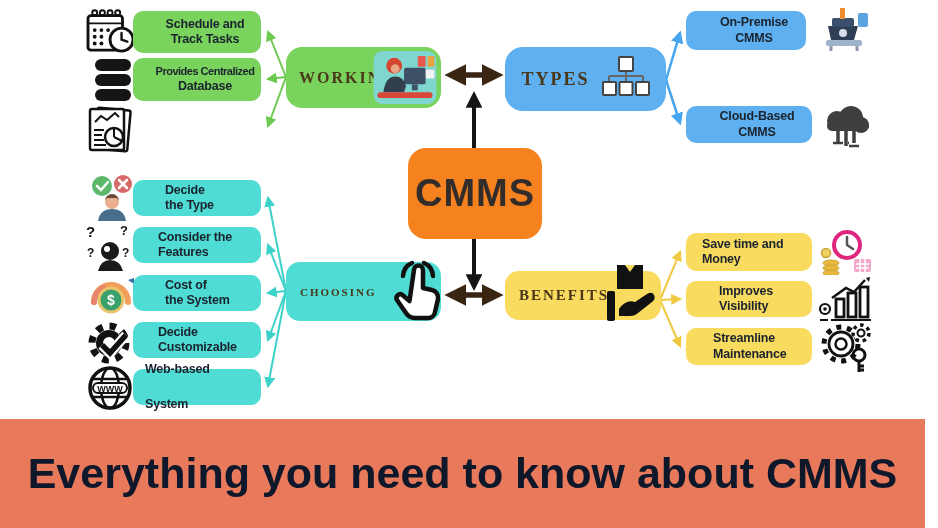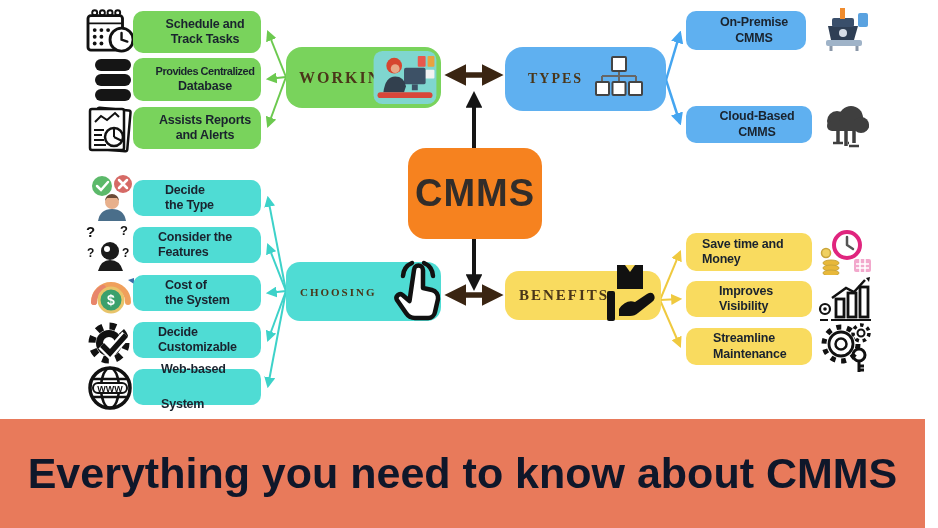--- a/index.html
+++ b/index.html
@@ -126,45 +126,41 @@
   <div class="icon" style="left:86px;top:105px;width:50px;height:48px;">
     <svg width="50" height="48" viewBox="0 0 50 48">
       <rect x="10" y="4" width="33" height="41" rx="2" fill="#fff" stroke="#111" stroke-width="2.5" transform="rotate(5 26 24)"></rect>
       <rect x="4" y="4" width="34" height="41" rx="2" fill="#fff" stroke="#111" stroke-width="2.5"></rect>
       <polyline points="9,17 15,11 21,15 29,8 33,12" stroke="#111" fill="none" stroke-width="2"></polyline>
       <path d="M8 25 h10 M8 30 h8 M8 35 h10 M8 40 h12" stroke="#111" stroke-width="2"></path>
       <circle cx="28" cy="32" r="9" fill="#fff" stroke="#111" stroke-width="2.5"></circle>
       <path d="M28 32 L28 23 M28 32 L36 36" stroke="#111" stroke-width="2" fill="none"></path>
     </svg>
   </div>
-  <div class="node g-green item center-text" style="left:133px;top:107px;width:128px;height:42px;">
-    <span>Assists Reports</span>
-    <span>and Alerts</span>
-  </div>
 
   <div class="cat g-green" style="left:286px;top:47px;width:155px;height:61px;">
     <div class="cat-label" style="font-size:16px;padding-left:13px;">WORKING</div>
     <div class="icon" style="right:4px;top:4px;width:64px;height:53px;position:absolute;">
       <svg width="64" height="53" viewBox="0 0 64 54">
         <rect width="64" height="54" rx="9" fill="#7fd6cf"></rect>
         <rect x="45" y="5" width="8" height="11" rx="1" fill="#e8574d"></rect>
           <rect x="55" y="5" width="7" height="11" rx="1" fill="#e8a23f"></rect>
         <rect x="45" y="19" width="17" height="9" rx="1" fill="#f2f2f2"></rect>
         <rect x="31" y="17" width="22" height="17" rx="2" fill="#3d5166"></rect>
         <rect x="39" y="34" width="6" height="6" fill="#3d5166"></rect>
         <circle cx="21" cy="15" r="8" fill="#d6452f"></circle>
         <circle cx="22" cy="18" r="4.5" fill="#e8a887"></circle>
         <path d="M10 42 q2 -16 12 -16 q9 0 11 10 l-2 6 z" fill="#32404e"></path>
         <rect x="4" y="42" width="56" height="6" rx="3" fill="#d8473a"></rect>
       </svg>
     </div>
   </div>
 
   <div class="cat g-blue" style="left:505px;top:47px;width:161px;height:64px;border-radius:18px;justify-content:center;gap:12px;">
-    <div class="cat-label" style="font-size:14px;">TYPES</div>
+    <div class="cat-label" style="font-size:18px;">TYPES</div>
     <div>
       <svg width="48" height="44" viewBox="0 0 48 44">
         <path d="M24 16 v5 M7 21 h34 M7 21 v6 M24 21 v6 M41 21 v6" stroke="#666" fill="none" stroke-width="2"></path>
         <g fill="#fff" stroke="#444" stroke-width="2">
           <rect x="17" y="2" width="14" height="14" rx="1"></rect>
           <rect x="1" y="27" width="13" height="13" rx="1"></rect>
           <rect x="17.5" y="27" width="13" height="13" rx="1"></rect>
           <rect x="34" y="27" width="13" height="13" rx="1"></rect>
         </g>
       </svg>
@@ -270,21 +266,21 @@
 
   <div class="icon" style="left:86px;top:364px;width:48px;height:48px;">
     <svg width="48" height="48" viewBox="0 0 48 48">
       <circle cx="24" cy="24" r="20" fill="#fff" stroke="#111" stroke-width="3.5"></circle>
       <ellipse cx="24" cy="24" rx="9" ry="20" fill="none" stroke="#111" stroke-width="2.5"></ellipse>
       <path d="M6 15 h36 M6 33 h36" stroke="#111" stroke-width="2.5"></path>
       <rect x="7" y="19" width="34" height="10" rx="5" fill="#fff" stroke="#111" stroke-width="2"></rect>
       <text x="24" y="27.5" text-anchor="middle" font-size="9" font-weight="bold" fill="#111">WWW</text>
     </svg>
   </div>
-  <div class="node g-cyan item left-text" style="left:133px;top:369px;width:128px;height:36px;padding-left:28px;gap:20px;">
+  <div class="node g-cyan item left-text" style="left:133px;top:369px;width:128px;height:36px;padding-left:12px;gap:20px;">
     <span>Web-based</span>
     <span>System</span>
   </div>
 
   <div class="cat g-cyan" style="left:286px;top:262px;width:155px;height:59px;border-radius:14px;">
     <div class="cat-label" style="font-size:11px;padding-left:14px;">CHOOSING</div>
     <div class="icon" style="right:-8px;top:-6px;width:62px;height:70px;position:absolute;">
       <svg width="62" height="70" viewBox="0 0 62 70">
         <path d="M16 20 a15 15 0 0 1 9 -13 M37 7 a15 15 0 0 1 9 13" stroke="#111" stroke-width="4.5" fill="none" stroke-linecap="round"></path>
         <path d="M27 14 a4.5 4.5 0 0 1 9 0 v18 l9 2 a8 8 0 0 1 6 9 l-3 13 a7 7 0 0 1 -7 6 h-13 a11 11 0 0 1 -9 -5 l-9 -13 a3.8 3.8 0 0 1 5.5 -5 l7 6 z" fill="#fff" stroke="#111" stroke-width="4.5" stroke-linejoin="round"></path>

